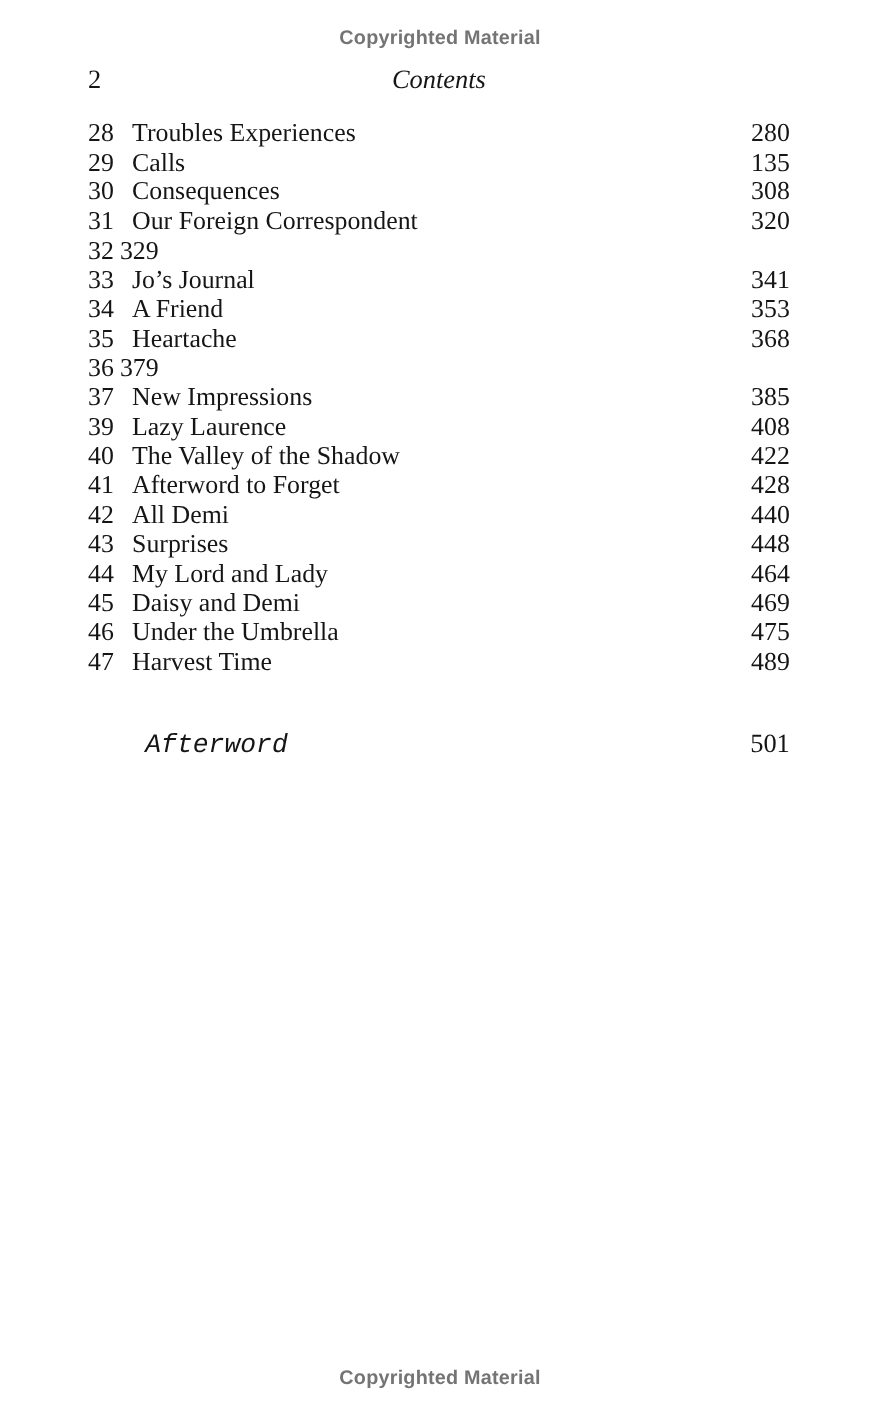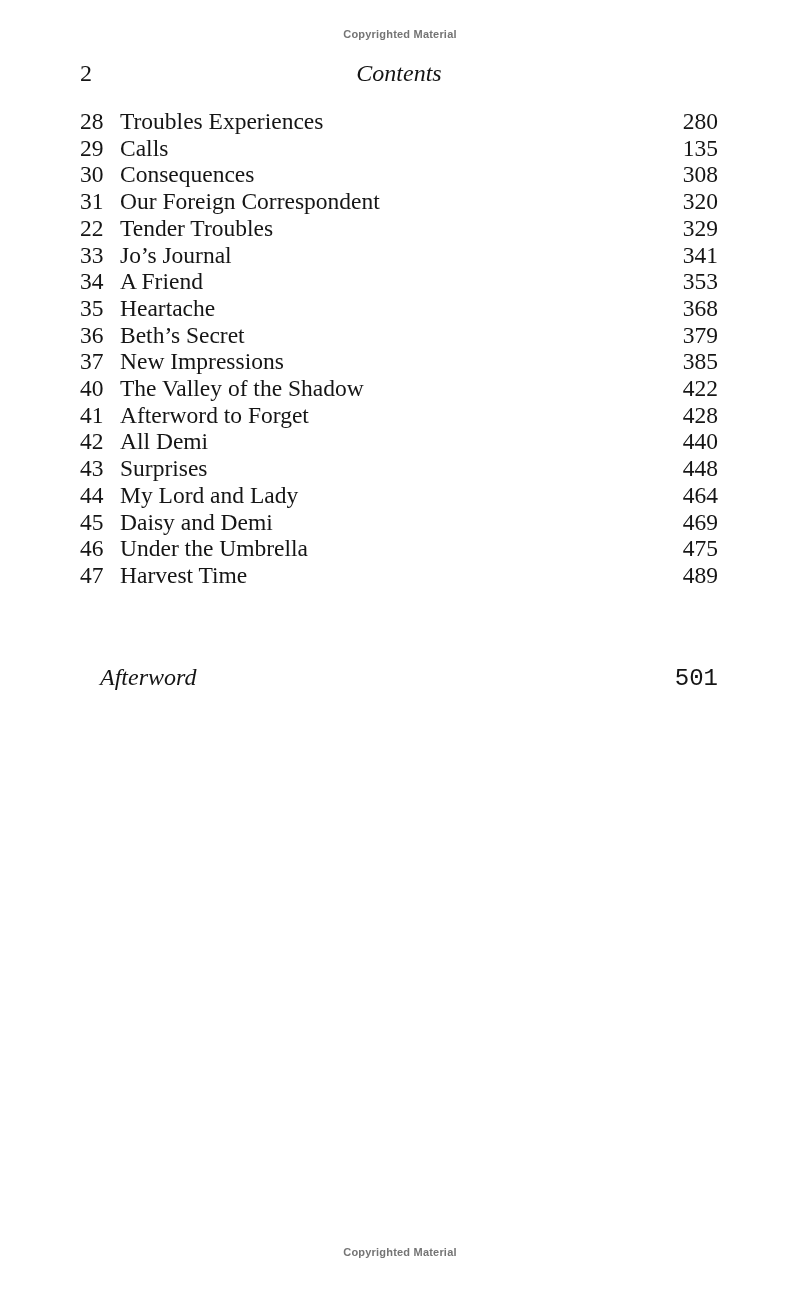--- a/index.html
+++ b/index.html
@@ -16,21 +16,21 @@
     color: #151515;
     overflow: hidden;
   }
   .copyright-notice {
     position: absolute;
     left: 0;
     right: 0;
     text-align: center;
     font-family: "Liberation Sans", sans-serif;
     font-weight: bold;
-    font-size: 11px;
+    font-size: 18px;
     line-height: 15px;
     color: #747474;
     letter-spacing: 0.2px;
   }
   .copyright-top { top: 27px; }
   .copyright-bottom { top: 1245px; }
 
   .page-header {
     position: absolute;
     top: 58px;
@@ -84,28 +84,28 @@
     top: 663px;
     left: 80px;
     right: 82px;
     display: flex;
     align-items: baseline;
     font-size: 24px;
     line-height: 28px;
   }
   .afterword-row .title {
     flex: 1 1 auto;
-    margin-left: 20px;
+    margin-left: 52px;
     font-style: italic;
+    font-family: Liberation Mono, monospace;
   }
   .afterword-row .pagenum {
     flex: 0 0 auto;
     text-align: center;
     font-style: normal;
-    font-family: Liberation Mono, monospace;
   }
 </style>
 </head>
 <body>
 
 <div class="page">
 
   <div class="copyright-notice copyright-top">Copyrighted Material</div>
 
   <div class="page-header">
@@ -132,22 +132,21 @@
     <span class="pagenum">308</span>
   </div>
 
   <div class="toc-row">
     <span class="num">31</span>
     <span class="title">Our Foreign Correspondent</span>
     <span class="pagenum">320</span>
   </div>
 
   <div class="toc-row">
-    <span class="num">22</span>
-    <span class="title">Tender Troubles</span>
+    <span class="num">32</span>
     <span class="pagenum">329</span>
   </div>
 
   <div class="toc-row">
     <span class="num">33</span>
     <span class="title">Jo’s Journal</span>
     <span class="pagenum">341</span>
   </div>
 
   <div class="toc-row">
@@ -157,31 +156,35 @@
   </div>
 
   <div class="toc-row">
     <span class="num">35</span>
     <span class="title">Heartache</span>
     <span class="pagenum">368</span>
   </div>
 
   <div class="toc-row">
     <span class="num">36</span>
-    <span class="title">Beth’s Secret</span>
     <span class="pagenum">379</span>
   </div>
 
   <div class="toc-row">
     <span class="num">37</span>
     <span class="title">New Impressions</span>
     <span class="pagenum">385</span>
   </div>
 
 
+  <div class="toc-row">
+    <span class="num">39</span>
+    <span class="title">Lazy Laurence</span>
+    <span class="pagenum">408</span>
+  </div>
 
   <div class="toc-row">
     <span class="num">40</span>
     <span class="title">The Valley of the Shadow</span>
     <span class="pagenum">422</span>
   </div>
 
   <div class="toc-row">
     <span class="num">41</span>
     <span class="title">Afterword to Forget</span>

